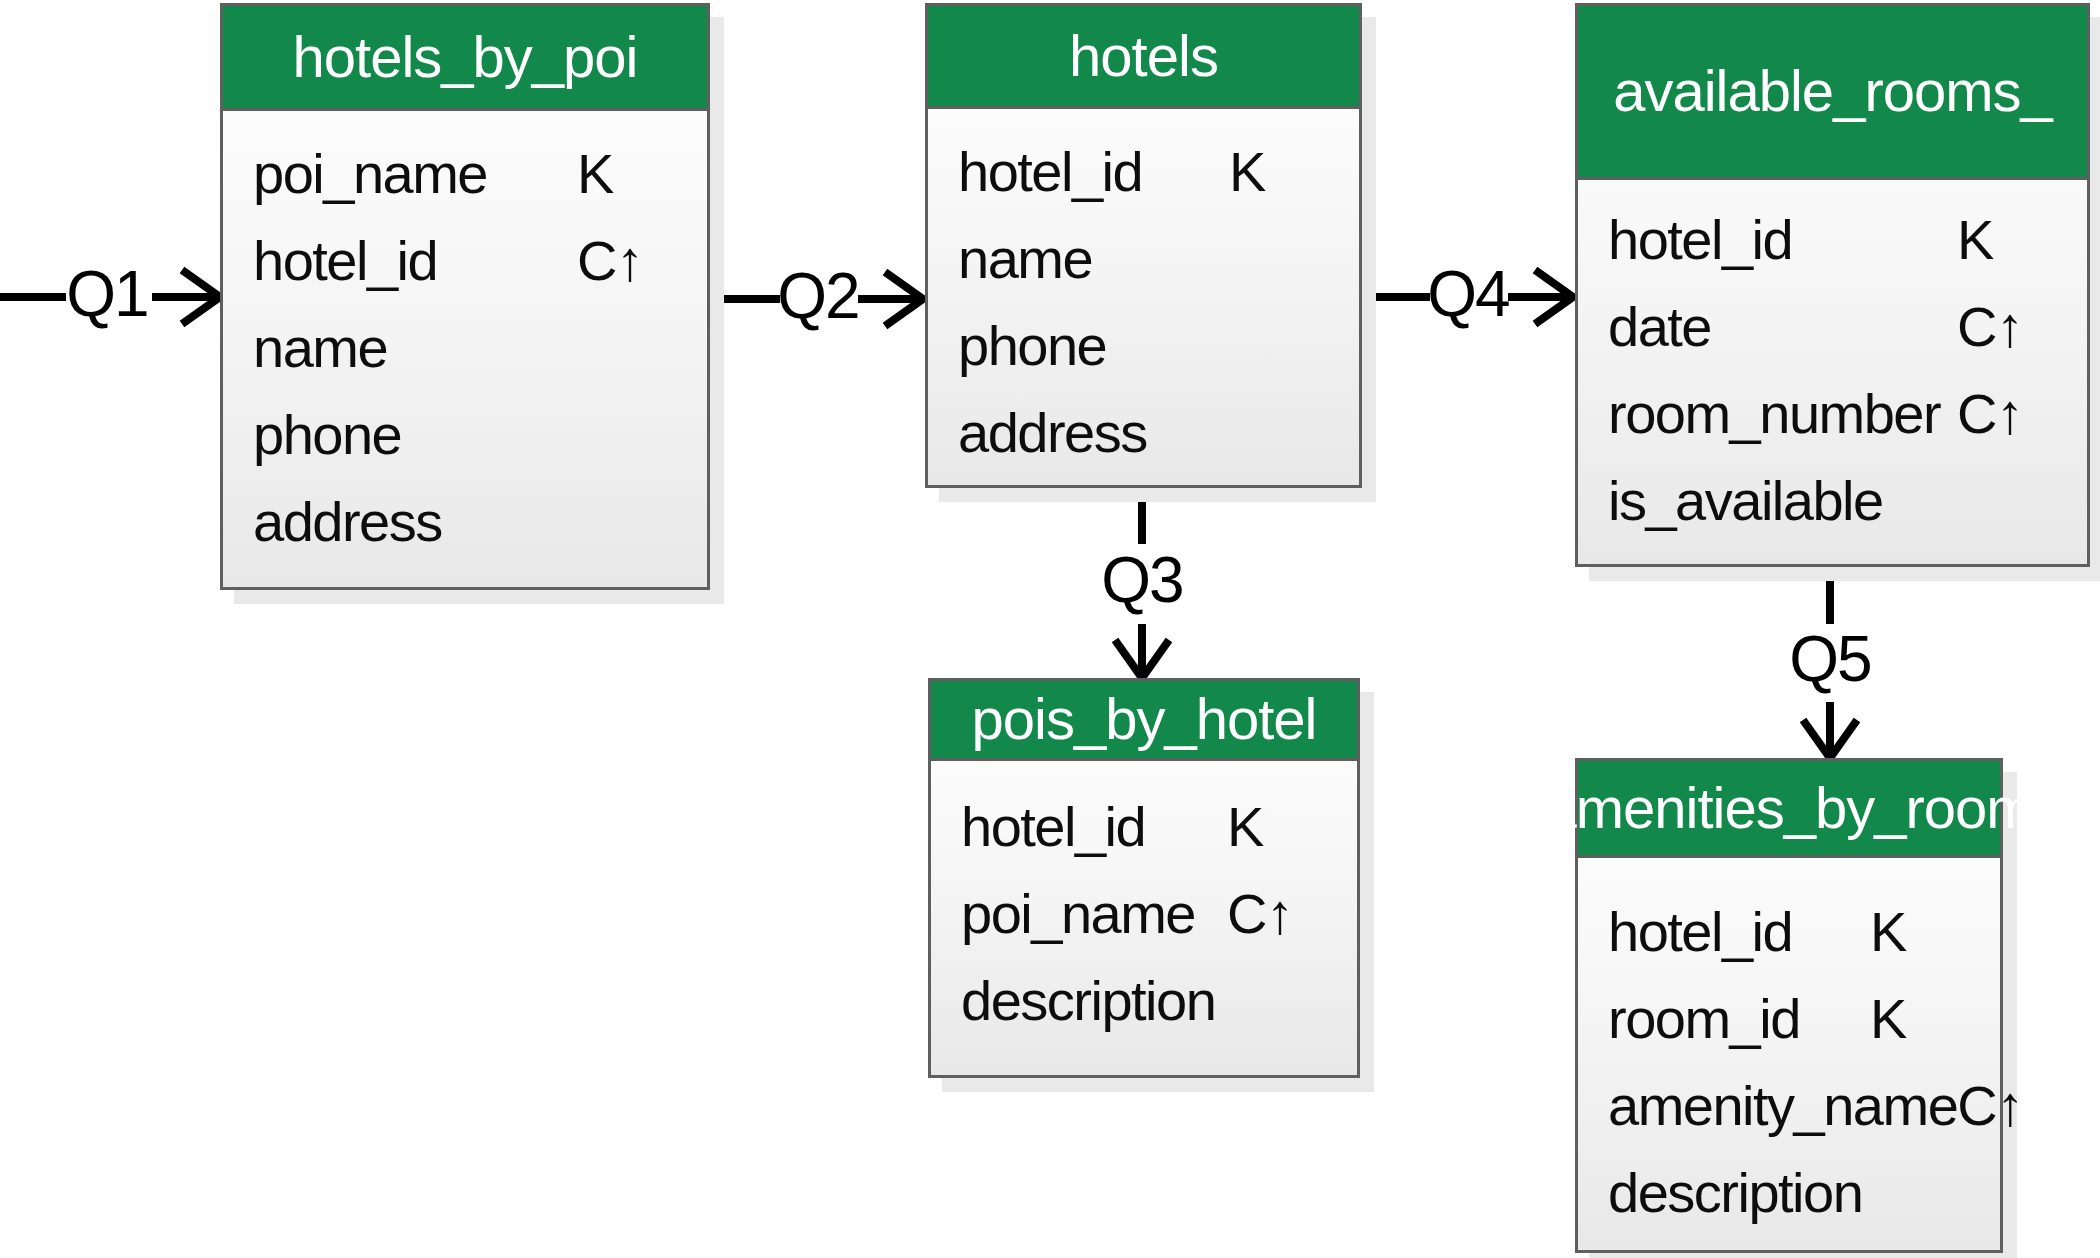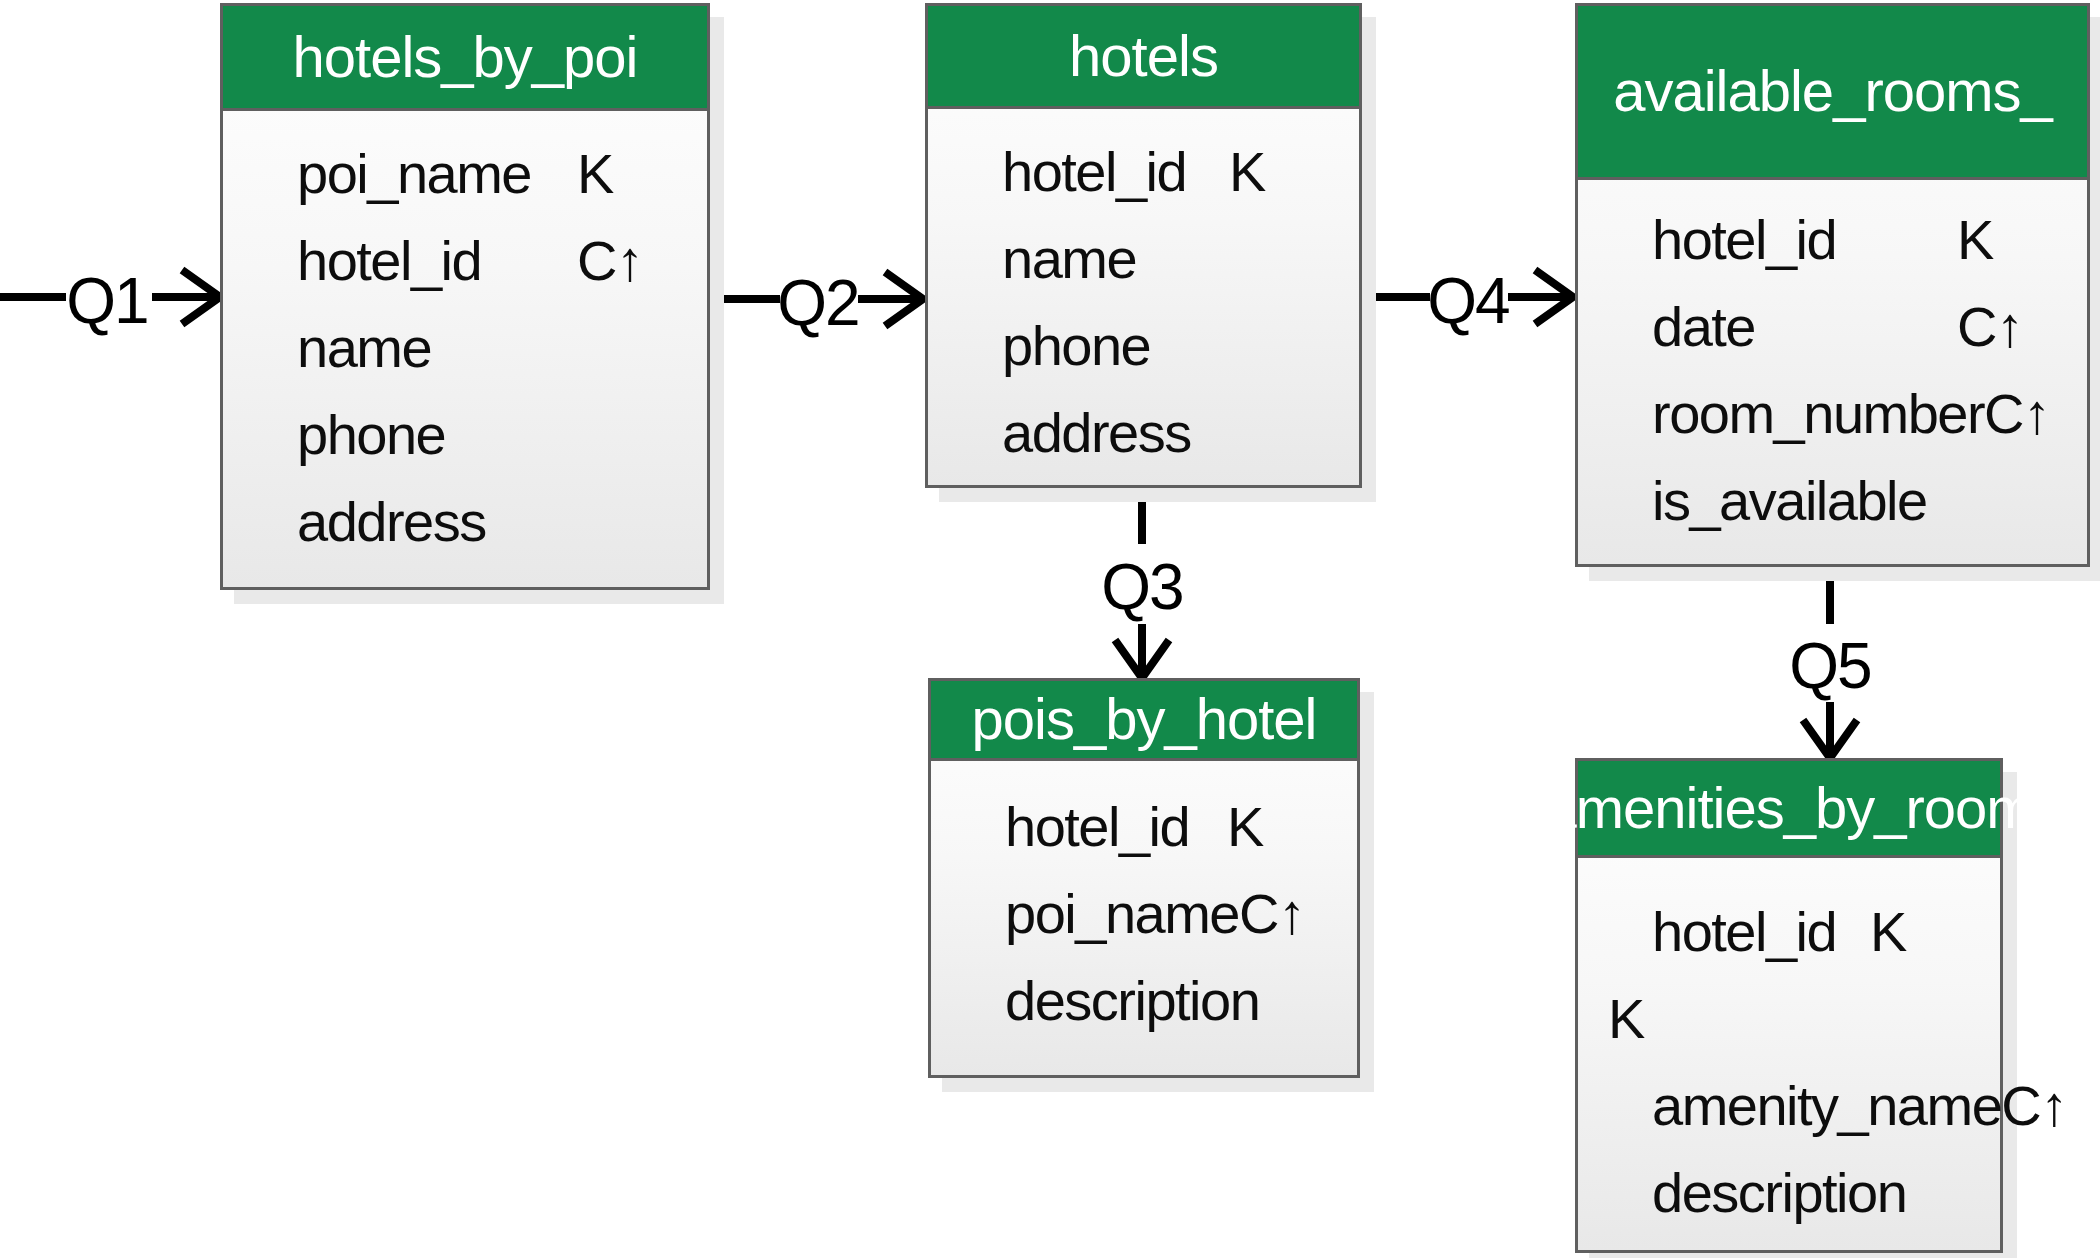--- a/index.html
+++ b/index.html
@@ -4,41 +4,41 @@
 <style>
   html,body{margin:0;padding:0;background:#ffffff;}
   body{width:2100px;height:1258px;font-family:"Liberation Sans",sans-serif;}
   .canvas{position:relative;width:2100px;height:1258px;overflow:hidden;background:#ffffff;}
 
   svg.connectors{position:absolute;left:0;top:0;z-index:1;}
   svg.connectors line, svg.connectors path{stroke:#000000;stroke-width:8;fill:none;}
 
   .qlabel{
     position:absolute;z-index:2;transform:translate(-50%,-54%);
-    font-size:64px;letter-spacing:-2px;color:#000000;white-space:nowrap;margin-top:7px;
+    font-size:64px;letter-spacing:-2px;color:#000000;white-space:nowrap;
   }
 
   .tbl{
     position:absolute;z-index:3;box-sizing:border-box;
     border:3px solid #5f5f5f;
     background:linear-gradient(180deg,#ffffff 0%,#f7f7f7 45%,#e8e8e8 100%);
     box-shadow:14px 14px 0 #e9e9e9;
   }
   .thead{
     box-sizing:border-box;display:flex;flex-direction:column;
     align-items:center;justify-content:center;
     background:#12894a;border-bottom:3px solid #5f5f5f;
     color:#ffffff;font-size:58px;letter-spacing:-1px;line-height:1.25;text-align:left;
   }
   .tbody{box-sizing:border-box;}
   .trow{
     display:flex;align-items:center;height:87px;padding:0 30px;
     font-size:56px;letter-spacing:-1.5px;color:#0d0d0d;
   }
-  .cname{flex:1 1 auto;white-space:nowrap;margin-left:44px;}
+  .cname{flex:1 1 auto;white-space:nowrap;}
   .ckey{flex:0 0 100px;white-space:nowrap;}
 
   .t-hotels-by-poi{left:220px;top:3px;width:490px;height:587px;}
   .t-hotels-by-poi .thead{height:105px;}
   .t-hotels-by-poi .tbody{padding-top:19px;}
 
   .t-hotels{left:925px;top:3px;width:437px;height:485px;}
   .t-hotels .thead{height:103px;}
   .t-hotels .tbody{padding-top:19px;}
 
@@ -192,20 +192,21 @@
   <section class="tbl t-amenities-by-room">
     <header class="thead">
       <span>amenities_by_room</span>
     </header>
     <div class="tbody">
       <div class="trow">
         <span class="cname">hotel_id</span>
         <span class="ckey">K</span>
       </div>
       <div class="trow">
+        <span class="cname">room_id</span>
         <span class="ckey">K</span>
       </div>
       <div class="trow">
         <span class="cname">amenity_name</span>
         <span class="ckey">C↑</span>
       </div>
       <div class="trow">
         <span class="cname">description</span>
         <span class="ckey"></span>
       </div>

